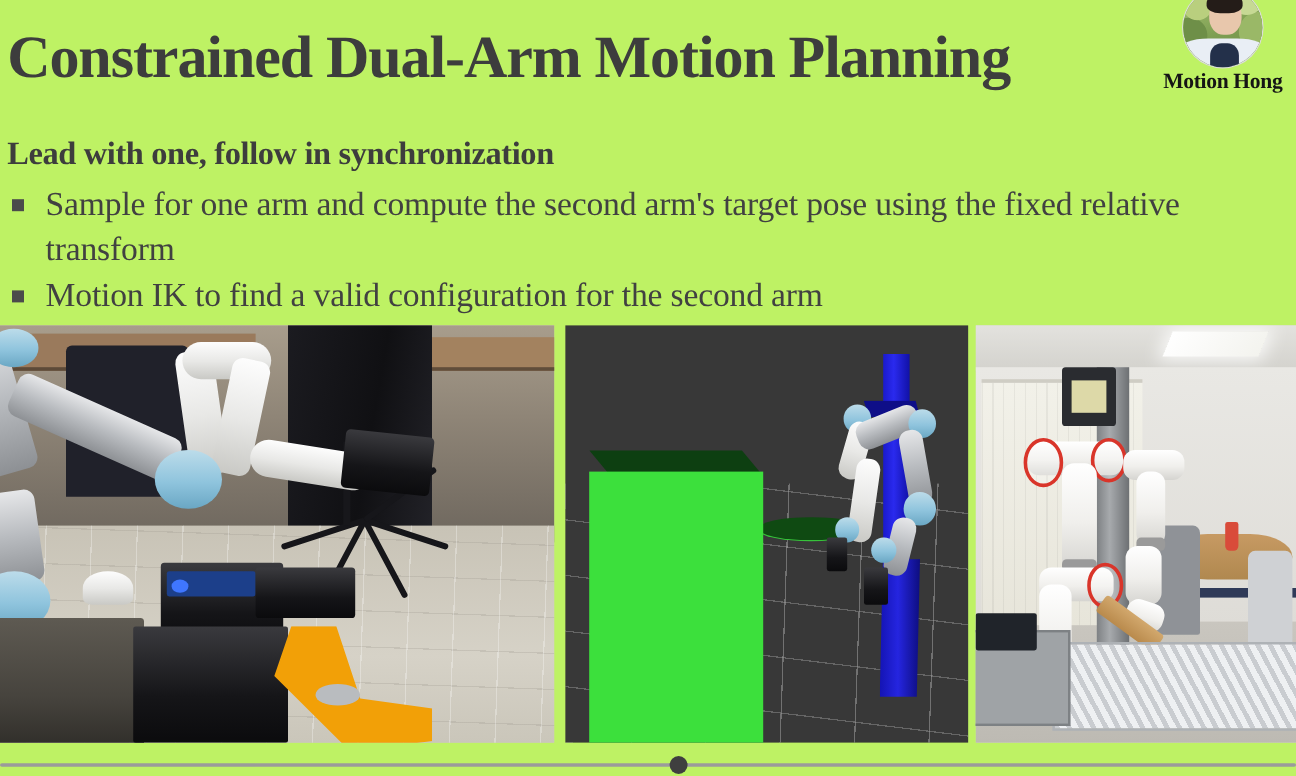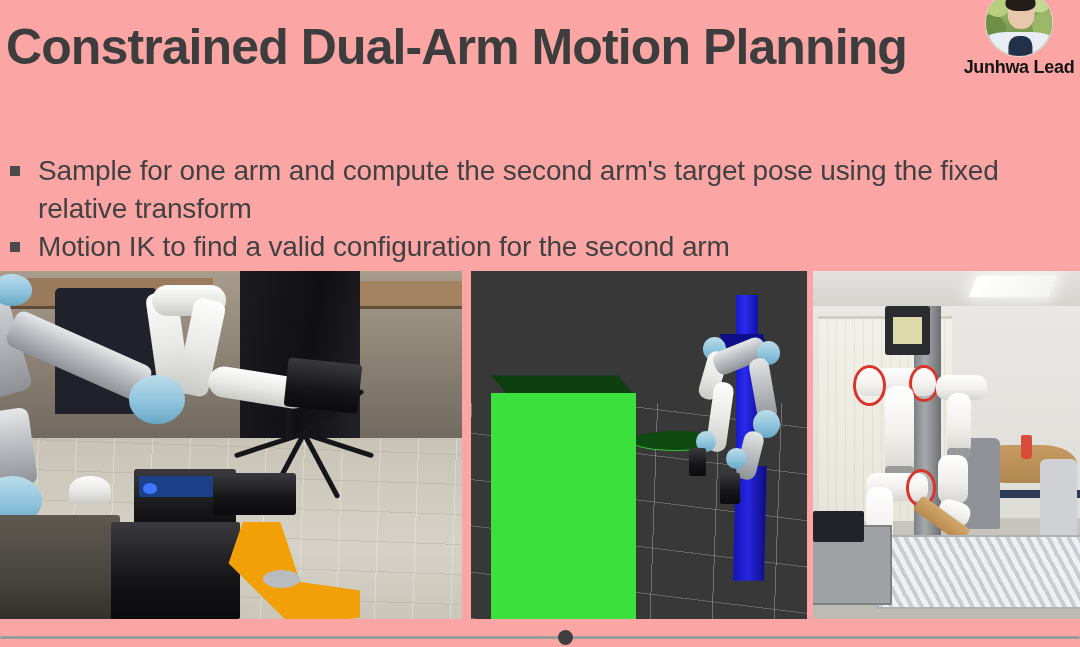--- a/index.html
+++ b/index.html
@@ -8,21 +8,22 @@
     background: #ffffff;
   }
   body {
     width: 1080px; height: 647px;
     position: relative; overflow: hidden;
     font-family: "Liberation Sans", sans-serif;
     -webkit-font-smoothing: antialiased;
   }
   #slide {
     position: absolute; inset: 0;
-    background: #fca5a5;
+    background: #bef264;
+    font-family: Liberation Serif, serif;
   }
 
   
   .title {
     position: absolute;
     left: 6px; top: 22px;
     font-size: 50px;
     font-weight: bold;
     color: #3d3d3d;
     letter-spacing: -0.9px;
@@ -341,23 +342,24 @@
   <div class="title">Constrained Dual-Arm Motion Planning</div>
 
   <div class="presenter">
     <div class="avatar">
       <div class="foliage"></div>
       <div class="shirt"></div>
       <div class="inner-shirt"></div>
       <div class="head"></div>
       <div class="hair"></div>
     </div>
-    <div class="presenter-name">Junhwa Lead</div>
+    <div class="presenter-name">Motion Hong</div>
   </div>
 
+  <div class="subhead">Lead with one, follow in synchronization</div>
 
   <div class="bullets">
     <div class="bullet">
       <span class="bullet-mark"></span>
       <span class="bullet-text">Sample for one arm and compute the second arm's target pose using the fixed relative transform</span>
     </div>
     <div class="bullet">
       <span class="bullet-mark"></span>
       <span class="bullet-text">Motion IK to find a valid configuration for the second arm</span>
     </div>

